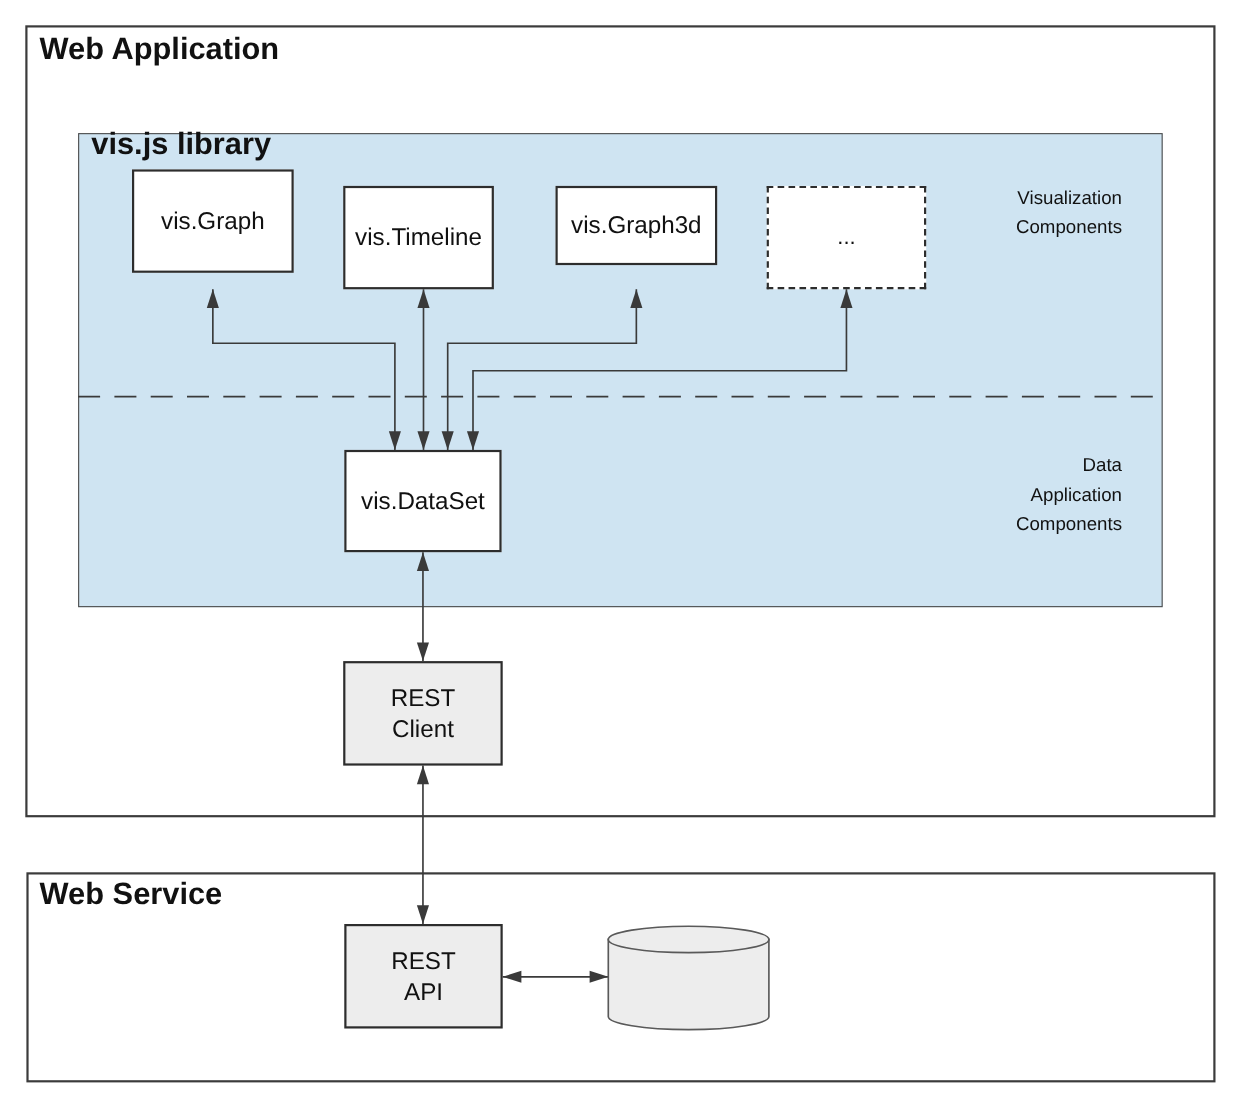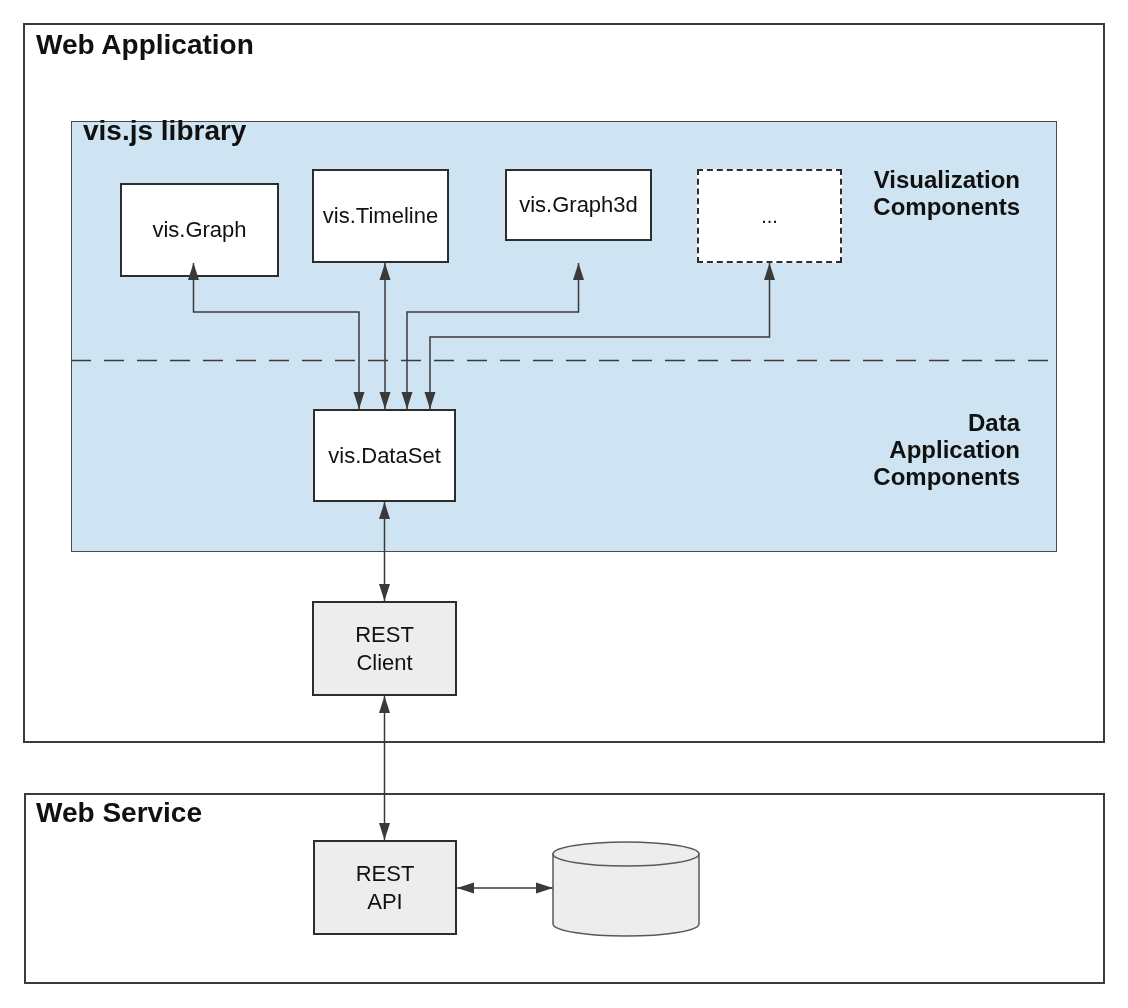--- a/index.html
+++ b/index.html
@@ -12,37 +12,37 @@
   .panel{background:var(--panel-blue,#cfe4f2);border:1px solid var(--panel-border,#4a4a4a);}
   .node{
     border:2px solid var(--node-border,#2d2d2d);background:var(--box-white,#fff);
     display:flex;align-items:center;justify-content:center;text-align:center;
     font-size:22px;line-height:28px;
   }
   .node.dashed{border-style:dashed;font-size:20px;}
   .node.gray{background:var(--box-gray,#ededed);}
   .title{font-weight:bold;font-size:28px;line-height:34px;white-space:nowrap;}
   .subtitle{font-weight:bold;font-size:28px;line-height:30px;white-space:nowrap;margin-top:32px;}
-  .zone-label{font-weight:bold;font-size:24px;line-height:27px;text-align:right;white-space:nowrap;}
+  .zone-label{font-weight:normal;font-size:17px;line-height:27px;text-align:right;white-space:nowrap;}
   .db-label{display:flex;align-items:center;justify-content:center;font-size:22px;}
   svg.wires{position:absolute;left:0;top:0;z-index:3;pointer-events:none;}
   .lvl1{z-index:1;} .lvl2{z-index:2;}
 </style>
 </head>
 <body>
 
 <div class="stage">
 
   <div class="abs outer-box lvl1" style="left:23px;top:23px;width:1082px;height:720px;"></div>
   <div class="abs title lvl2" style="left:36px;top:28px;">Web Application</div>
 
   <div class="abs subtitle lvl2" style="left:83px;top:84px;">vis.js library</div>
   <div class="abs panel lvl1" style="left:71px;top:121px;width:986px;height:431px;"></div>
 
-  <div class="abs node lvl2" style="left:120px;top:183px;width:159px;height:94px;justify-content:center;">
+  <div class="abs node lvl2" style="left:120px;top:154px;width:147px;height:94px;justify-content:center;">
     <span>vis.Graph</span>
   </div>
   <div class="abs node lvl2" style="left:312px;top:169px;width:137px;height:94px;">
     <span>vis.Timeline</span>
   </div>
   <div class="abs node lvl2" style="left:505px;top:169px;width:147px;height:72px;">
     <span>vis.Graph3d</span>
   </div>
   <div class="abs node dashed lvl2" style="left:697px;top:169px;width:145px;height:94px;">
     <span>...</span>

